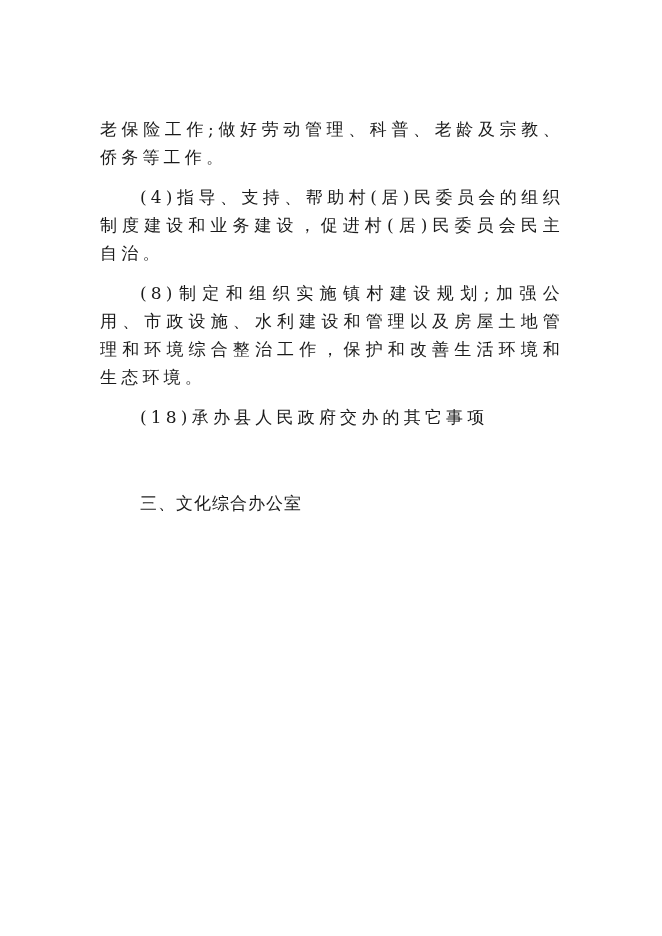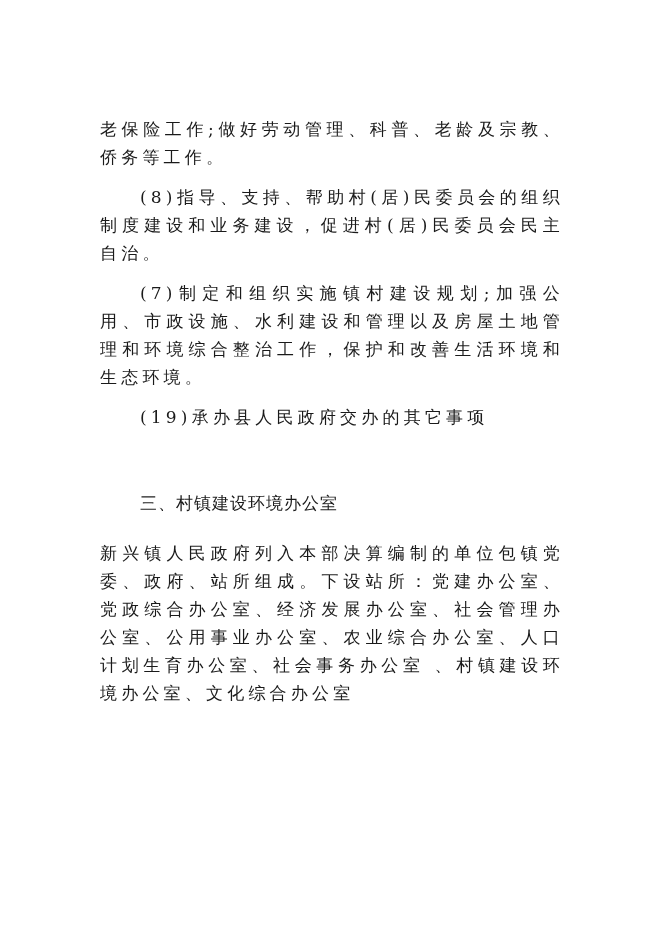--- a/index.html
+++ b/index.html
@@ -10,18 +10,17 @@
   .indent { text-indent: 40px; }
   .gap { margin-top: 12px; }
   .heading { font-size: 17px; letter-spacing: 1px; margin: 58px 0 0 0; text-indent: 40px; line-height: 28px; }
   .after-head { margin-top: 22px; }
 </style>
 </head>
 <body>
 
 <div class="page">
   <p class="p">老保险工作;做好劳动管理、科普、老龄及宗教、侨务等工作。</p>
-  <p class="p indent gap">(8)指导、支持、帮助村(居)民委员会的组织制度建设和业务建设，促进村(居)民委员会民主自治。</p>
-  <p class="p indent gap">(7)制定和组织实施镇村建设规划;加强公用、市政设施、水利建设和管理以及房屋土地管理和环境综合整治工作，保护和改善生活环境和生态环境。</p>
-  <p class="p indent gap">(19)承办县人民政府交办的其它事项</p>
-  <h2 class="heading" style="font-weight:normal;">三、村镇建设环境办公室</h2>
-  <p class="p after-head">新兴镇人民政府列入本部决算编制的单位包镇党委、政府、站所组成。下设站所：党建办公室、党政综合办公室、经济发展办公室、社会管理办公室、公用事业办公室、农业综合办公室、人口计划生育办公室、社会事务办公室 、村镇建设环境办公室、文化综合办公室</p>
+  <p class="p indent gap">(4)指导、支持、帮助村(居)民委员会的组织制度建设和业务建设，促进村(居)民委员会民主自治。</p>
+  <p class="p indent gap">(8)制定和组织实施镇村建设规划;加强公用、市政设施、水利建设和管理以及房屋土地管理和环境综合整治工作，保护和改善生活环境和生态环境。</p>
+  <p class="p indent gap">(18)承办县人民政府交办的其它事项</p>
+  <h2 class="heading" style="font-weight:normal;">三、文化综合办公室</h2>
 </div>
 
 </body></html>

